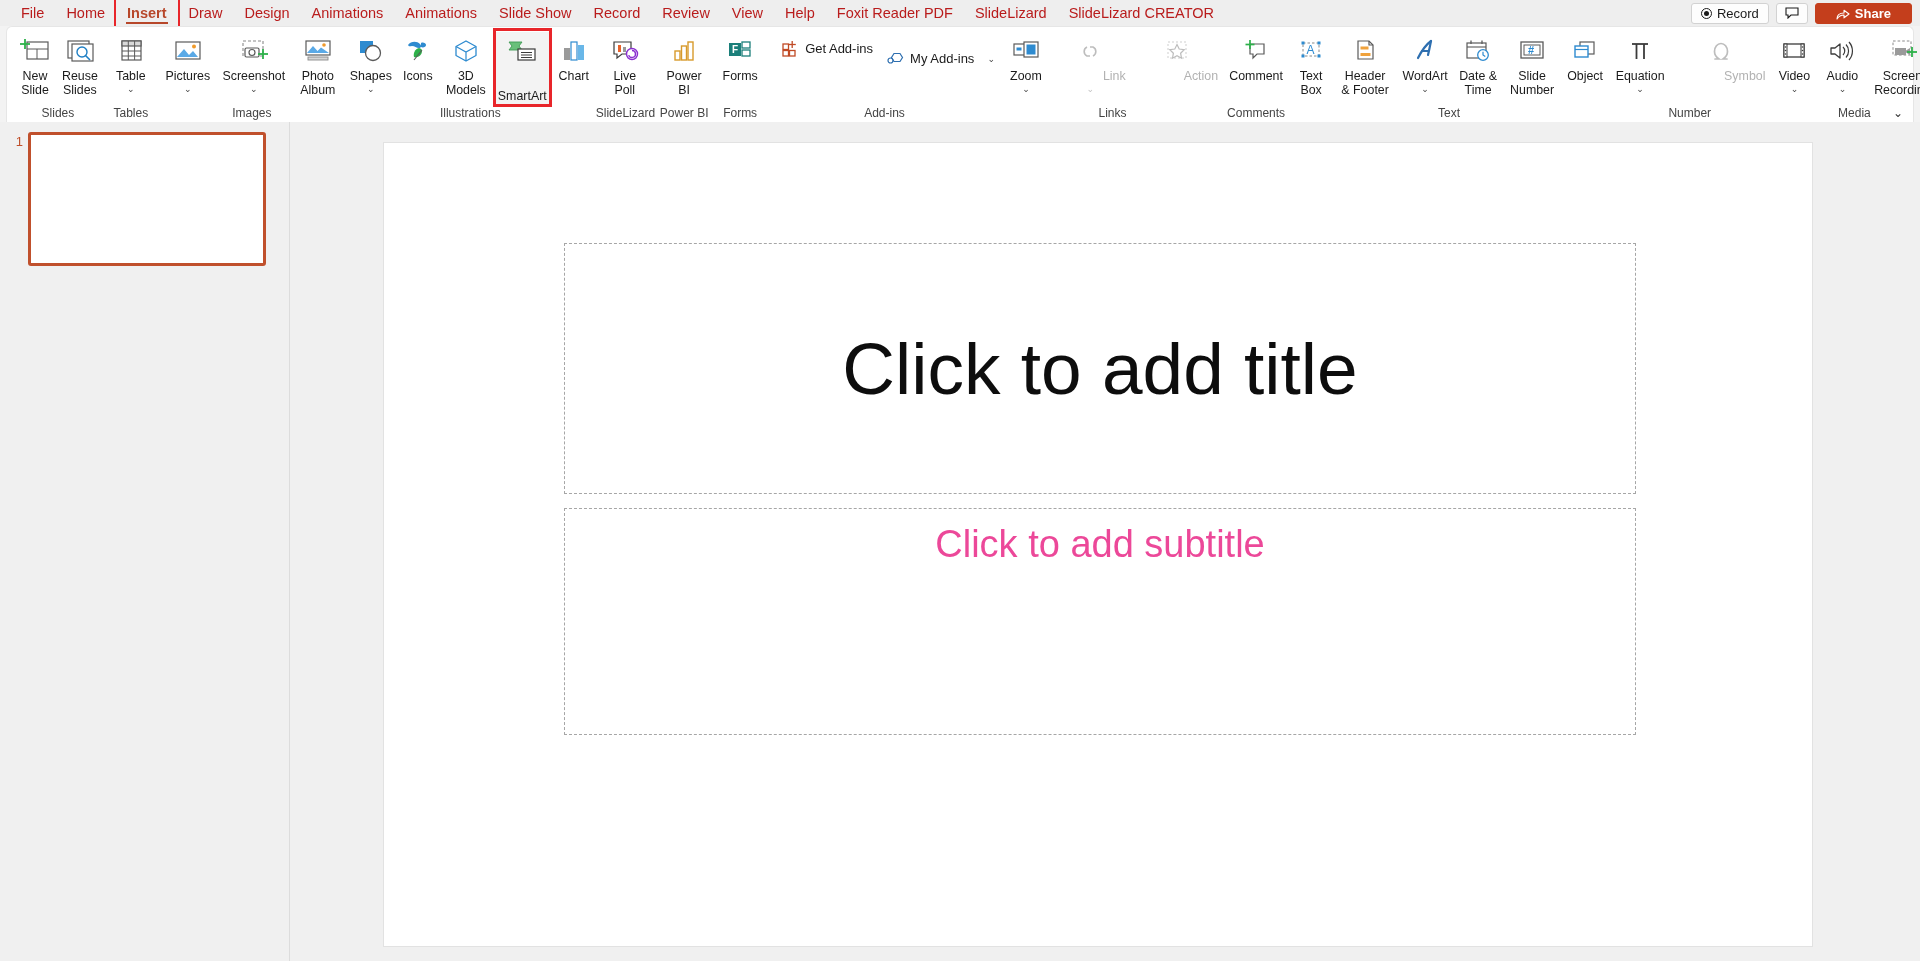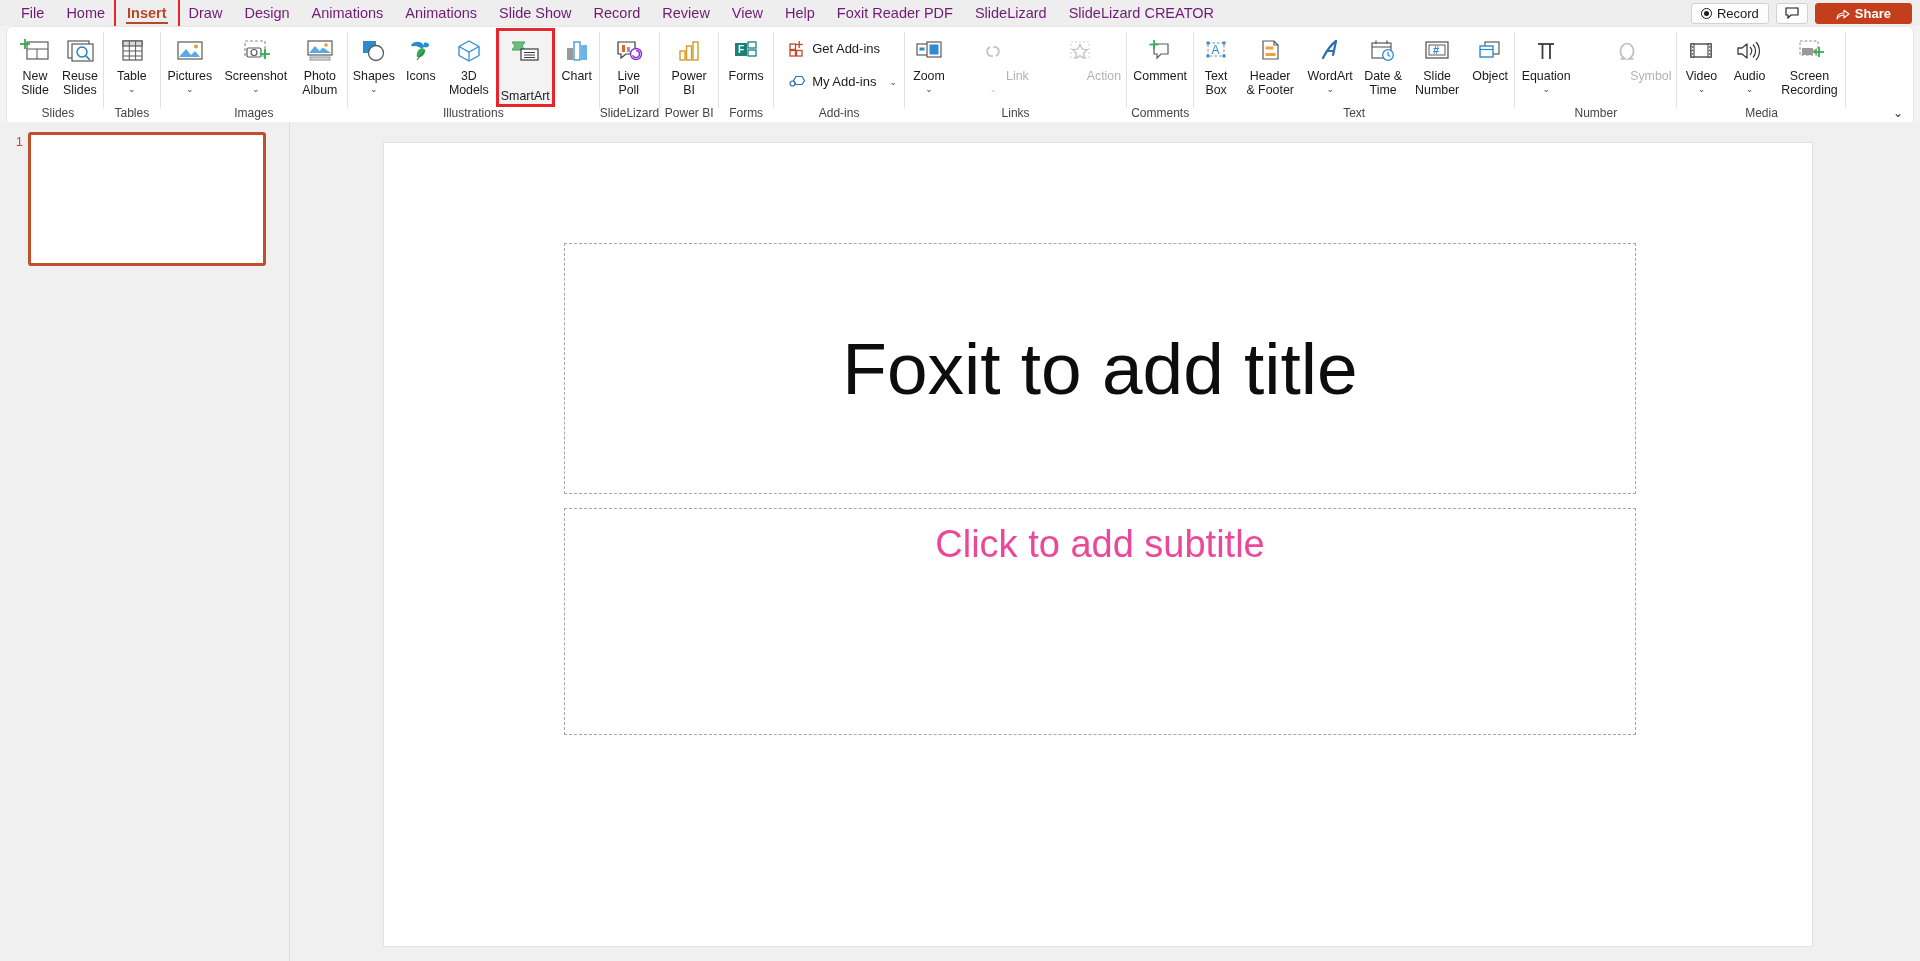--- a/index.html
+++ b/index.html
@@ -11,21 +11,21 @@
   }
   #app { position: relative; width: 1920px; height: 961px; background: #f3f3f3; }
 
   
   .titlebar {
     position: absolute; top: 0; left: 0; width: 1920px; height: 26px;
     background: #eeeeee; display: flex; align-items: center;
   }
   .menu { display: flex; align-items: center; height: 26px; padding-left: 10px; }
   .menu-item {
-    position: relative; font-size: 14.5px; color: #701a75; height: 26px;
+    position: relative; font-size: 14.5px; color: #b91c1c; height: 26px;
     display: flex; align-items: center; padding: 0 11px; white-space: nowrap;
     cursor: default;
   }
   .menu-item.active { color: #b7472a; font-weight: 600; }
   .menu-item.active .underline {
     position: absolute; left: 10px; right: 10px; bottom: 2px;
     height: 2.5px; background: #b7472a;
   }
   .menu-item .hl-box {
     position: absolute; left: -2px; top: -7px; right: -2px; bottom: -5px;
@@ -438,21 +438,21 @@
               </svg>
             </span>
             <span class="lbl">Forms</span>
           </div>
         </div>
         <div class="group-label">Forms</div>
       </div>
       <div class="group-sep"></div>
 
       <div class="group">
-        <div class="group-body" style="flex-direction:column; padding-top:10px; padding-left:8px;">
+        <div class="group-body" style="flex-direction:row; padding-top:10px; padding-left:8px;">
           <div class="sbtn">
             <svg width="17" height="17" viewBox="0 0 17 17">
               <rect x="1" y="4" width="5.5" height="5.5" fill="none" stroke="#c04a25" stroke-width="1.3"></rect>
               <rect x="1" y="10.5" width="5.5" height="5.5" fill="none" stroke="#c04a25" stroke-width="1.3"></rect>
               <rect x="7.5" y="10.5" width="5.5" height="5.5" fill="none" stroke="#c04a25" stroke-width="1.3"></rect>
               <line x1="10.2" y1="1" x2="10.2" y2="8" stroke="#c04a25" stroke-width="1.3"></line>
               <line x1="6.8" y1="4.5" x2="13.8" y2="4.5" stroke="#c04a25" stroke-width="1.3"></line>
             </svg>
             <span>Get Add-ins</span>
           </div>
@@ -687,21 +687,21 @@
     <div class="thumb-pane">
       <div class="thumb-row">
         <div class="thumb-num">1</div>
         <div class="thumb"></div>
       </div>
     </div>
 
     <div class="slide-area">
       <div class="slide">
         <div class="ph ph-title">
-          <span class="txt">Foxit to add title</span>
+          <span class="txt">Click to add title</span>
         </div>
         <div class="ph ph-sub">
           <span class="txt">Click to add subtitle</span>
         </div>
       </div>
     </div>
 
   </div>
 </div>
 

